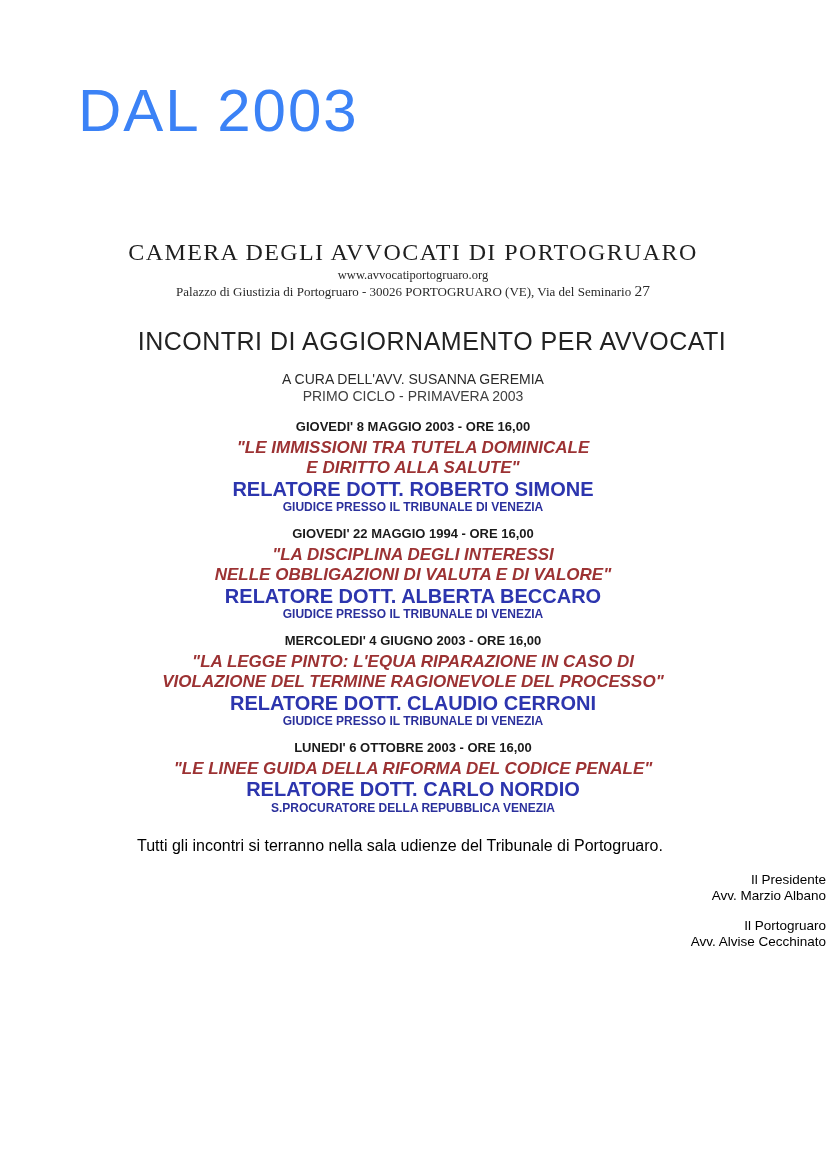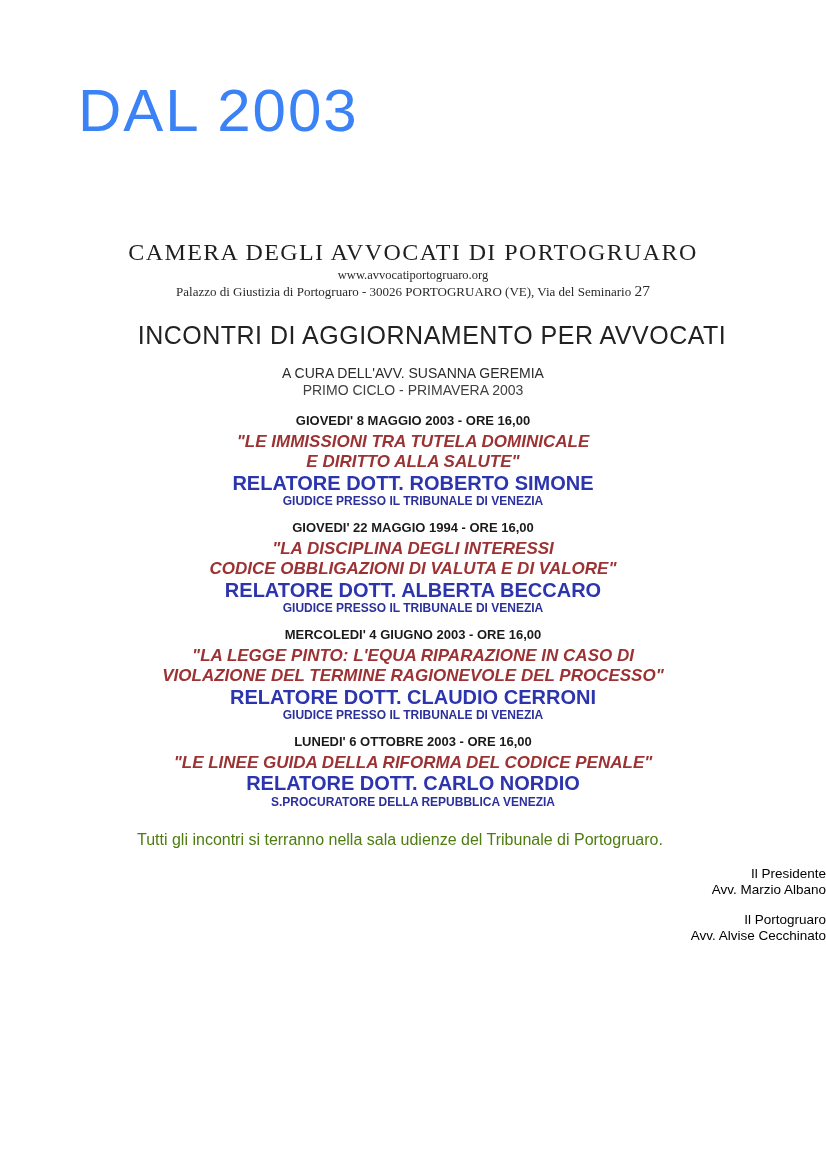--- a/index.html
+++ b/index.html
@@ -56,21 +56,21 @@
     font-family: "Liberation Serif", serif;
     font-size: 13px;
     color: #2a2a2a;
     line-height: 16px;
   }
   .address-num {
     font-size: 15.5px;
   }
 
   .main-title {
-    margin-top: 21px;
+    margin-top: 27px;
     font-size: 25px;
     letter-spacing: 0.5px;
     color: #222;
     line-height: 29px;
     padding-left: 38px;
   }
   .curator {
     margin-top: 15px;
     font-size: 14px;
     line-height: 16.5px;
@@ -114,21 +114,21 @@
     margin-top: 1px;
     color: var(--qualification-blue, #2b309c);
   }
 
   .closing {
     margin-top: 20px;
     margin-left: 137px;
     text-align: left;
     font-size: 16px;
     line-height: 22px;
-    color: #4d7c0f;
+    color: #000000;
     width: 600px;
   }
 
   .signatures {
     margin-top: 15px;
     margin-left: 295px;
     text-align: right;
     font-size: 13.5px;
     line-height: 16.5px;
     color: #000000;
@@ -165,21 +165,21 @@
         <div class="event-date">GIOVEDI' 8 MAGGIO 2003 - ORE 16,00</div>
         <div class="event-title">"LE IMMISSIONI TRA TUTELA DOMINICALE</div>
         <div class="event-title">E DIRITTO ALLA SALUTE"</div>
         <div class="event-speaker">RELATORE DOTT. ROBERTO SIMONE</div>
         <div class="event-qualification">GIUDICE PRESSO IL TRIBUNALE DI VENEZIA</div>
       </div>
 
       <div class="event">
         <div class="event-date">GIOVEDI' 22 MAGGIO 1994 - ORE 16,00</div>
         <div class="event-title">"LA DISCIPLINA DEGLI INTERESSI</div>
-        <div class="event-title">CODICE OBBLIGAZIONI DI VALUTA E DI VALORE"</div>
+        <div class="event-title">NELLE OBBLIGAZIONI DI VALUTA E DI VALORE"</div>
         <div class="event-speaker">RELATORE DOTT. ALBERTA BECCARO</div>
         <div class="event-qualification">GIUDICE PRESSO IL TRIBUNALE DI VENEZIA</div>
       </div>
 
       <div class="event">
         <div class="event-date">MERCOLEDI' 4 GIUGNO 2003 - ORE 16,00</div>
         <div class="event-title">"LA LEGGE PINTO: L'EQUA RIPARAZIONE IN CASO DI</div>
         <div class="event-title">VIOLAZIONE DEL TERMINE RAGIONEVOLE DEL PROCESSO"</div>
         <div class="event-speaker">RELATORE DOTT. CLAUDIO CERRONI</div>
         <div class="event-qualification">GIUDICE PRESSO IL TRIBUNALE DI VENEZIA</div>

